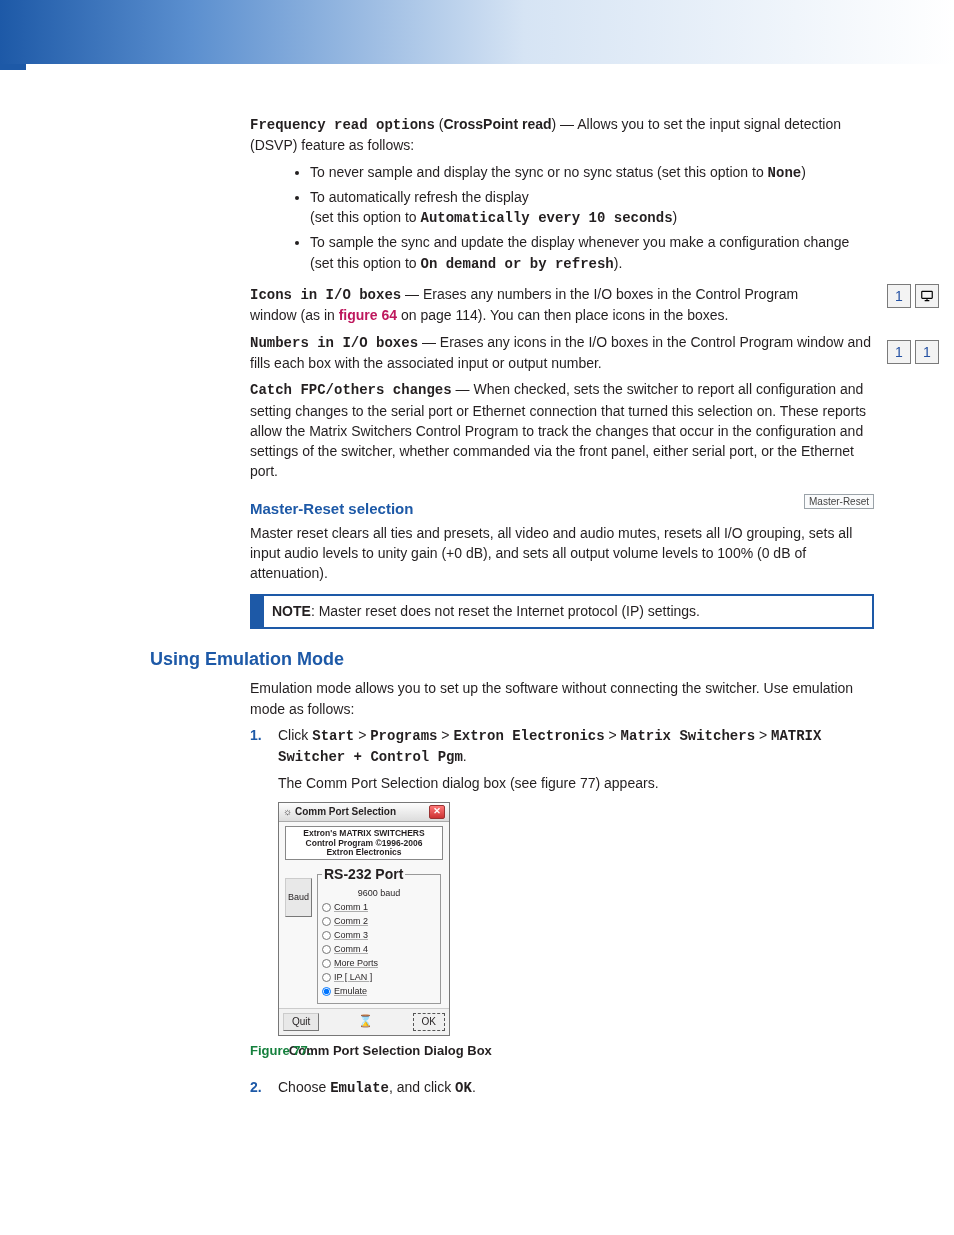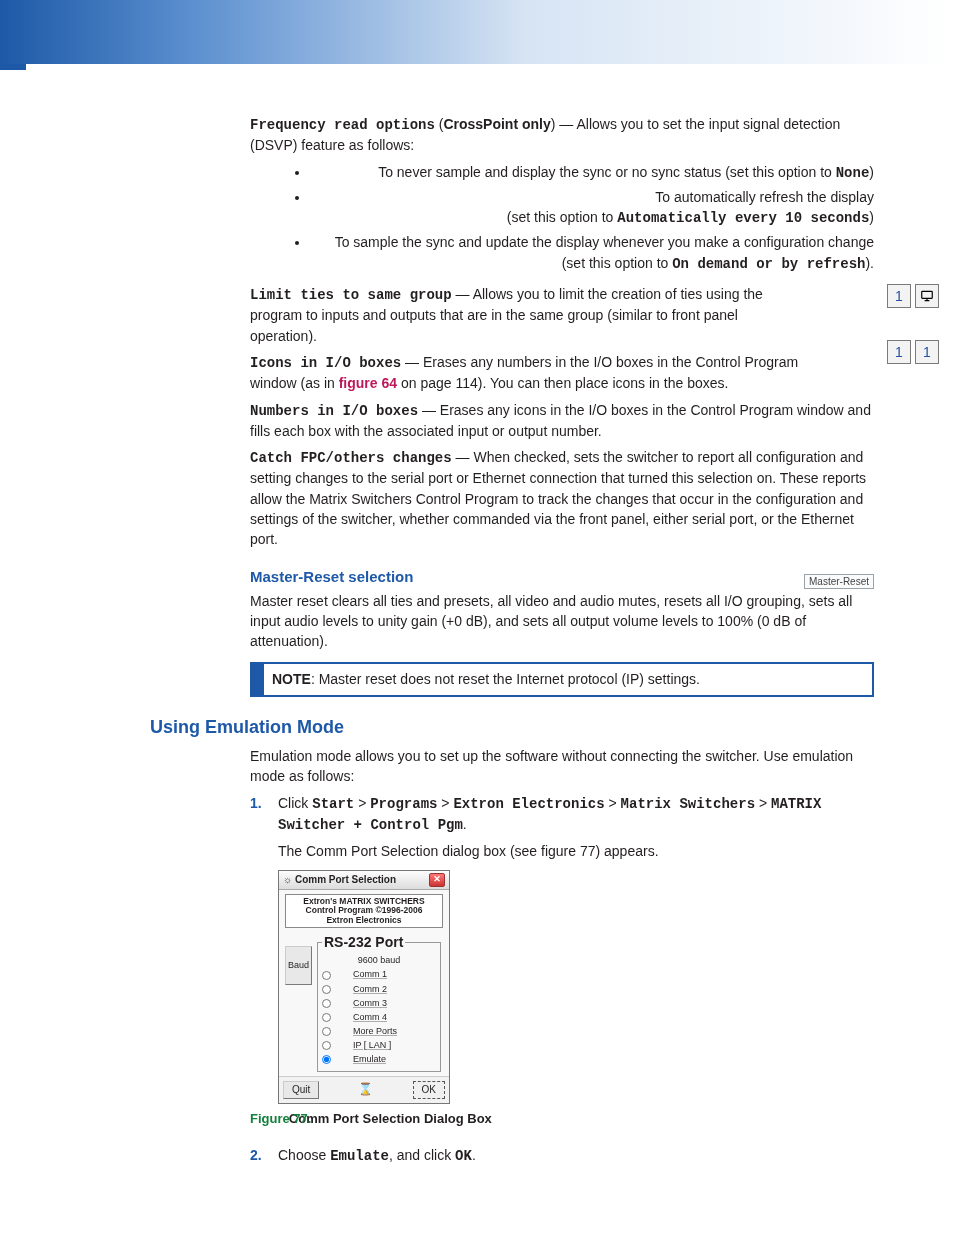--- a/index.html
+++ b/index.html
@@ -42,21 +42,20 @@
     margin: 0 0 6px 0;
   }
   .bullet-list {
     list-style: disc;
     margin: 4px 0 10px 0;
     padding-left: 60px;
   }
   .bullet-list li {
     line-height: 1.45;
     margin-bottom: 4px;
-    text-align: right;
   }
   .def-block {
     position: relative;
   }
   .float-icon {
     position: absolute;
     right: -65px;
   }
   .icon-pair {
     display: flex;
@@ -88,21 +87,21 @@
     font-size: 15px;
     margin: 18px 0 6px 0;
   }
   .master-reset-badge {
     float: right;
     border: 1px solid #9aa2a8;
     background: #fafbfc;
     font-size: 10px;
     padding: 1px 4px;
     color: #444;
-    margin-top: 18px;
+    margin-top: 6px;
   }
   .note-box {
     border: 2px solid #1d59a7;
     border-left: 14px solid #1d59a7;
     padding: 6px 8px;
     margin: 10px 0 20px 0;
     line-height: 1.4;
   }
   .section-head {
     color: #1d59a7;
@@ -191,21 +190,20 @@
   }
   .rs232-group legend {
     font-size: 14px;
     padding: 0 2px;
     font-weight: bold;
   }
   .radio-row {
     display: flex;
     align-items: center;
     margin: 1px 0;
-    gap: 19px;
   }
   .radio-row input {
     margin: 0 3px 0 0;
     width: 9px;
     height: 9px;
   }
   .radio-row span {
     text-decoration: underline;
     text-decoration-color: rgba(0,0,0,0.3);
   }
@@ -253,21 +251,21 @@
 
 <div class="page">
   <div class="top-gradient"></div>
   <div class="top-left-bar"></div>
 
   <div class="content">
     <div class="indent-block">
 
       <p class="para">
         <span class="mono">Frequency read options</span>
-        (<b>CrossPoint only</b>)<span> — Allows you to set the input signal detection (DSVP) feature as follows:</span>
+        (<b>CrossPoint read</b>)<span> — Allows you to set the input signal detection (DSVP) feature as follows:</span>
       </p>
       <ul class="bullet-list">
         <li>
           <span>To never sample and display the sync or no sync status (set this option to </span><span class="mono">None</span><span>)</span>
         </li>
         <li>
           <span>To automatically refresh the display</span><br>
           <span>(set this option to </span><span class="mono">Automatically every 10 seconds</span><span>)</span>
         </li>
         <li>
@@ -289,23 +287,20 @@
           </div>
         </div>
 
         <div class="float-icon icons-float">
           <div class="icon-pair">
             <span class="small-box">1</span>
             <span class="small-box">1</span>
           </div>
         </div>
 
-        <p class="para limit-def">
-          <span class="mono">Limit ties to same group</span><span> — Allows you to limit the creation of ties using the program to inputs and outputs that are in the same group (similar to front panel operation).</span>
-        </p>
 
         <p class="para limit-def">
           <span class="mono">Icons in I/O boxes</span><span> — Erases any numbers in the I/O boxes in the Control Program window (as in </span><span class="link-blue">figure 64</span><span> on page 114). You can then place icons in the boxes.</span>
         </p>
 
         <p class="para">
           <span class="mono">Numbers in I/O boxes</span><span> — Erases any icons in the I/O boxes in the Control Program window and fills each box with the associated input or output number.</span>
         </p>
 
         <p class="para">

